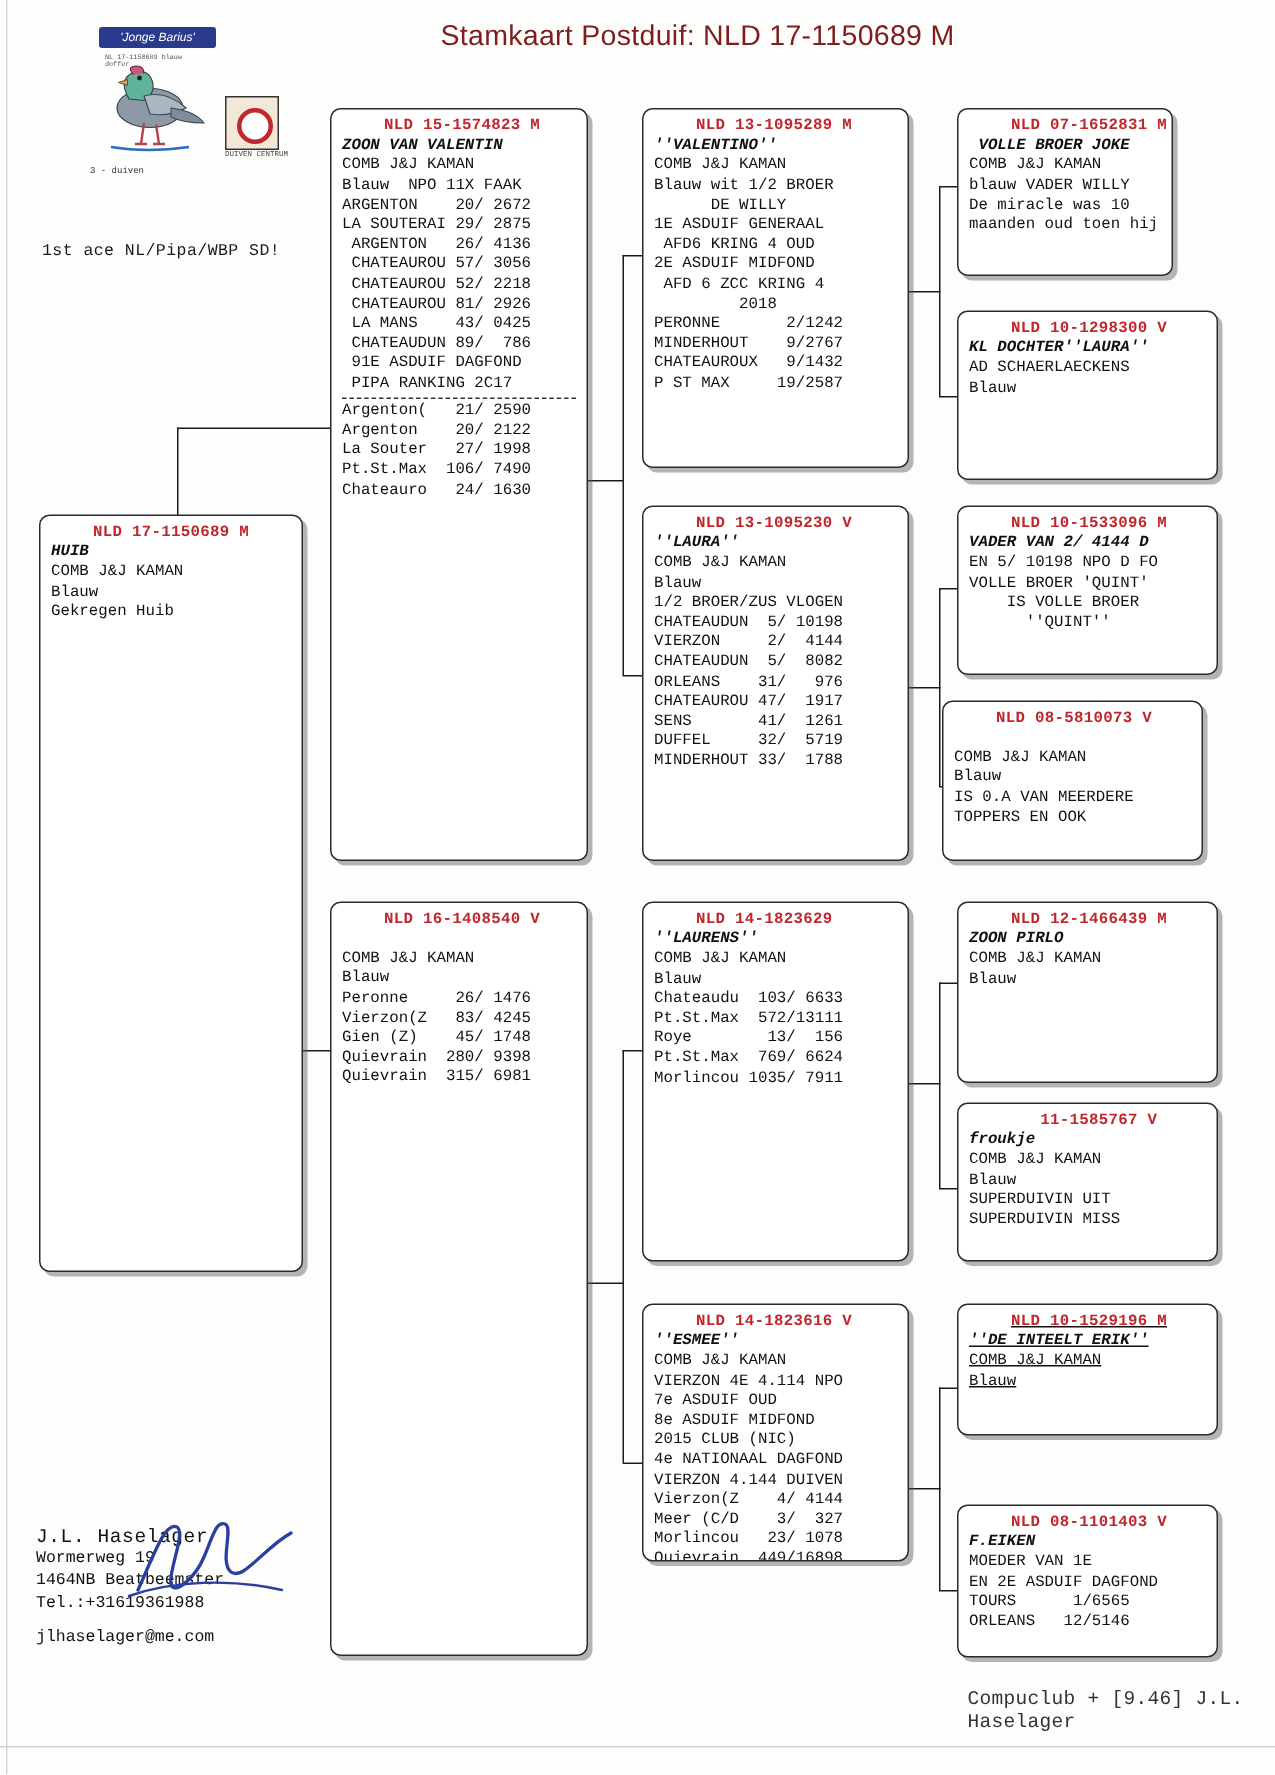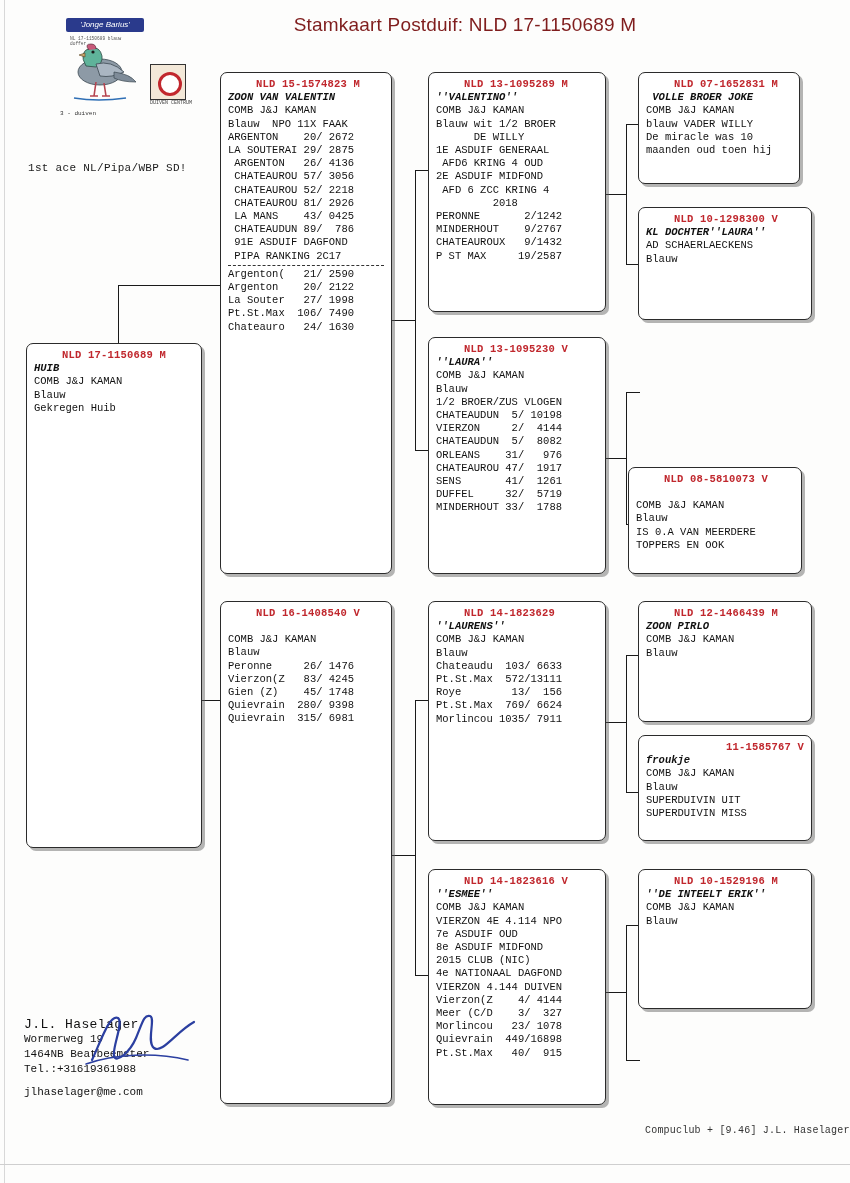--- a/index.html
+++ b/index.html
@@ -84,38 +84,38 @@
     white-space:pre;
     padding-left:28px;
   }
   .nick{
     font-style:italic;
     font-weight:bold;
     color:#111;
     white-space:pre;
   }
   .line{white-space:pre;}
-  .center{text-align:right;}
+  .center{text-align:left;}
   .hr{
     border:0;border-top:1px dashed #333;margin:2px 0 2px 0;height:0;
   }
 
   
   .sig{
     position:absolute;left:24px;top:1017px;width:230px;
     font-size:11px;color:#111;line-height:15px;
   }
   .sig .name{font-size:13px;letter-spacing:.4px;}
   .sig-scribble{
     position:absolute;left:84px;top:1008px;width:120px;height:60px;
     pointer-events:none;
   }
   .footer{
     position:absolute;left:645px;top:1125px;
-    font-size:10px;color:#333;letter-spacing:.2px;
+    font-size:13px;color:#333;letter-spacing:.2px;
   }
 </style>
 </head>
 <body>
 
 <div class="page">
 
   <div class="scan-edge-left"></div>
   <div class="scan-edge-bottom"></div>
 
@@ -263,53 +263,61 @@
     <div class="nick">''LAURENS''</div>
     <div class="line">COMB J&amp;J KAMAN</div>
     <div class="line">Blauw</div>
     <div class="line">Chateaudu  103/ 6633</div>
     <div class="line">Pt.St.Max  572/13111</div>
     <div class="line">Roye        13/  156</div>
     <div class="line">Pt.St.Max  769/ 6624</div>
     <div class="line">Morlincou 1035/ 7911</div>
   </div>
 
-  <div class="card" style="left:428px;top:869px;width:178px;height:236px;">
+  <div class="card" style="left:428px;top:869px;width:178px;height:172px;">
     <div class="ring-no">NLD 14-1823616 V</div>
     <div class="nick">''ESMEE''</div>
     <div class="line">COMB J&amp;J KAMAN</div>
     <div class="line">VIERZON 4E 4.114 NPO</div>
     <div class="line">7e ASDUIF OUD</div>
     <div class="line">8e ASDUIF MIDFOND</div>
     <div class="line">2015 CLUB (NIC)</div>
     <div class="line">4e NATIONAAL DAGFOND</div>
     <div class="line">VIERZON 4.144 DUIVEN</div>
     <div class="line">Vierzon(Z    4/ 4144</div>
     <div class="line">Meer (C/D    3/  327</div>
     <div class="line">Morlincou   23/ 1078</div>
     <div class="line">Quievrain  449/16898</div>
     <div class="line">Pt.St.Max   40/  915</div>
   </div>
 
-  <div class="card" style="left:638px;top:72px;width:162px;height:112px;">
+  <div class="card" style="left:638px;top:72px;width:144px;height:112px;">
     <div class="ring-no">NLD 07-1652831 M</div>
     <div class="nick"> VOLLE BROER JOKE</div>
     <div class="line">COMB J&amp;J KAMAN</div>
     <div class="line">blauw VADER WILLY</div>
     <div class="line">De miracle was 10</div>
     <div class="line">maanden oud toen hij</div>
   </div>
 
   <div class="card" style="left:638px;top:207px;width:174px;height:113px;">
     <div class="ring-no">NLD 10-1298300 V</div>
     <div class="nick">KL DOCHTER''LAURA''</div>
     <div class="line">AD SCHAERLAECKENS</div>
     <div class="line">Blauw</div>
   </div>
 
+  <div class="card" style="left:638px;top:337px;width:174px;height:113px;">
+    <div class="ring-no">NLD 10-1533096 M</div>
+    <div class="nick">VADER VAN 2/ 4144 D</div>
+    <div class="line">EN 5/ 10198 NPO D FO</div>
+    <div class="line">VOLLE BROER 'QUINT'</div>
+    <div class="line">    IS VOLLE BROER</div>
+    <div class="line">      ''QUINT''</div>
+  </div>
 
   <div class="card" style="left:628px;top:467px;width:174px;height:107px;">
     <div class="ring-no">NLD 08-5810073 V</div>
     <div class="nick" style="height:13px;"></div>
     <div class="line">COMB J&amp;J KAMAN</div>
     <div class="line">Blauw</div>
     <div class="line">IS 0.A VAN MEERDERE</div>
     <div class="line">TOPPERS EN OOK</div>
   </div>
 
@@ -322,27 +330,35 @@
 
   <div class="card" style="left:638px;top:735px;width:174px;height:106px;">
     <div class="ring-no center">   11-1585767 V</div>
     <div class="nick">froukje</div>
     <div class="line">COMB J&amp;J KAMAN</div>
     <div class="line">Blauw</div>
     <div class="line">SUPERDUIVIN UIT</div>
     <div class="line">SUPERDUIVIN MISS</div>
   </div>
 
-  <div class="card" style="left:638px;top:869px;width:174px;height:140px;">
+  <div class="card" style="left:638px;top:869px;width:174px;height:88px;text-decoration:underline;">
     <div class="ring-no">NLD 10-1529196 M</div>
     <div class="nick">''DE INTEELT ERIK''</div>
     <div class="line">COMB J&amp;J KAMAN</div>
     <div class="line">Blauw</div>
   </div>
 
+  <div class="card" style="left:638px;top:1003px;width:174px;height:102px;">
+    <div class="ring-no">NLD 08-1101403 V</div>
+    <div class="nick">F.EIKEN</div>
+    <div class="line">MOEDER VAN 1E</div>
+    <div class="line">EN 2E ASDUIF DAGFOND</div>
+    <div class="line">TOURS      1/6565</div>
+    <div class="line">ORLEANS   12/5146</div>
+  </div>
 
   <div class="sig">
     <div class="name">J.L. Haselager</div>
     <div>Wormerweg 19</div>
     <div>1464NB  Beatbeemster</div>
     <div>Tel.:+31619361988</div>
     <div style="height:8px;"></div>
     <div>jlhaselager@me.com</div>
   </div>
   <svg class="sig-scribble" viewBox="0 0 120 60">

